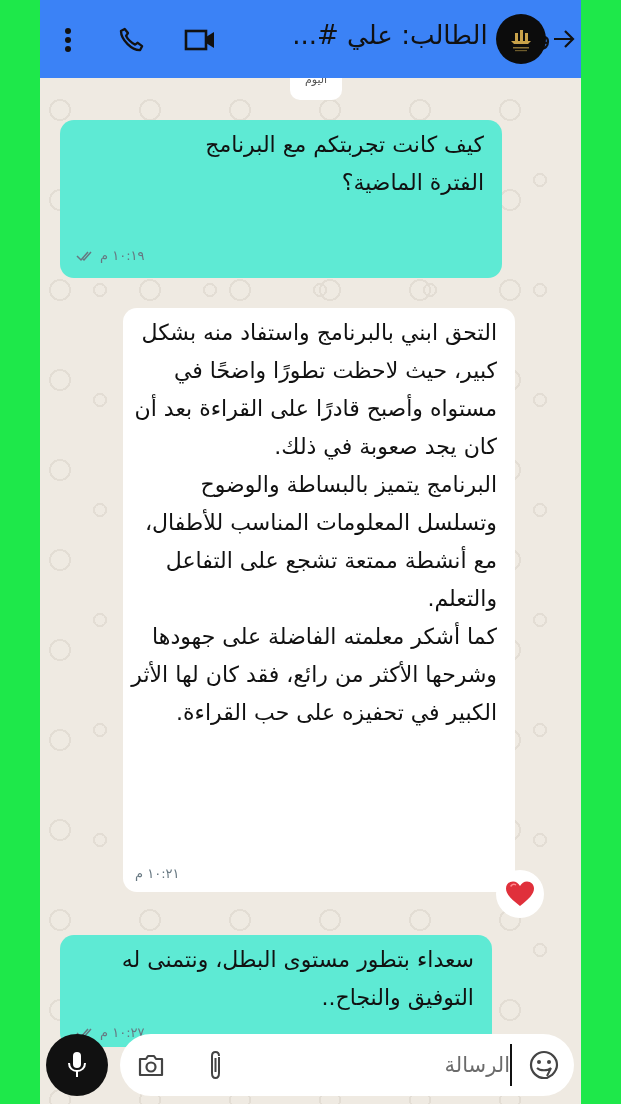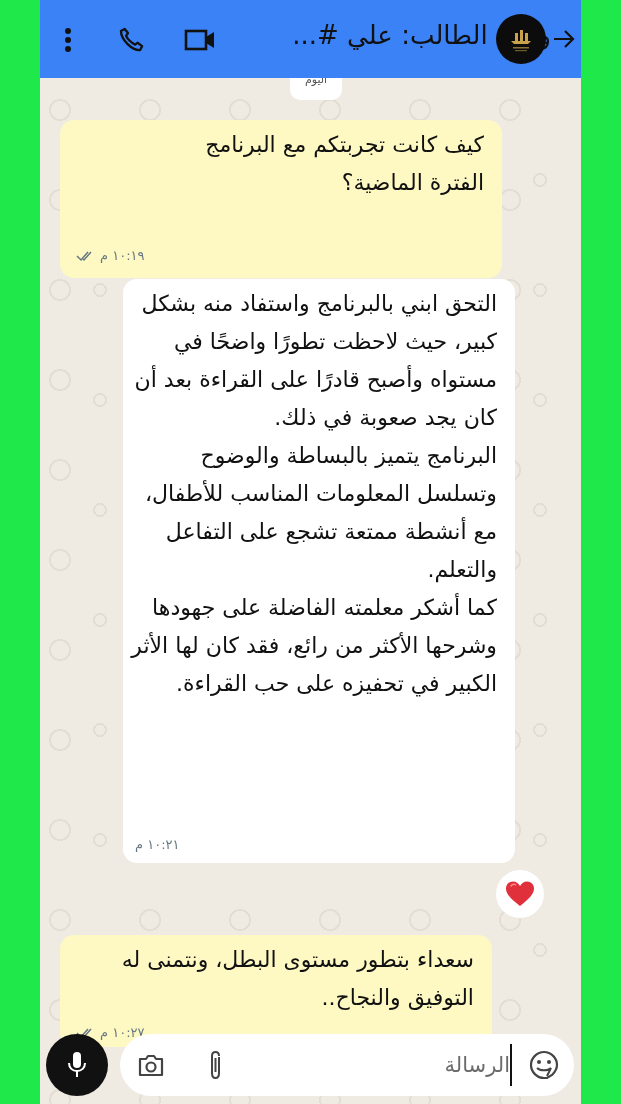--- a/index.html
+++ b/index.html
@@ -69,24 +69,24 @@
   .bubble {
     position: absolute;
     border-radius: 14px;
     direction: rtl;
     font-size: 22px;
     line-height: 38px;
     color: #111;
     padding: 6px 18px 6px 18px;
     text-align: right;
   }
-  .out { background: #fef9c3; }
+  .out { background: #5eead4; }
   .in { background: #ffffff; }
   .b1 { left: 20px; top: 120px; width: 442px; height: 158px; }
-  .b2 { left: 83px; top: 279px; width: 392px; height: 584px; }
+  .b2 { left: 83px; top: 308px; width: 392px; height: 584px; }
   .b3 { left: 20px; top: 935px; width: 432px; height: 112px; }
   .msg-line { display: block; white-space: nowrap; }
   .meta {
     position: absolute; left: 16px;
     font-size: 13px; color: #667781;
     direction: rtl; display: flex; align-items: center; gap: 4px;
     line-height: 16px;
   }
   .b1 .meta { bottom: 14px; margin-top: 25px; }
   .b2 .meta { bottom: 10px; left: 12px; }

